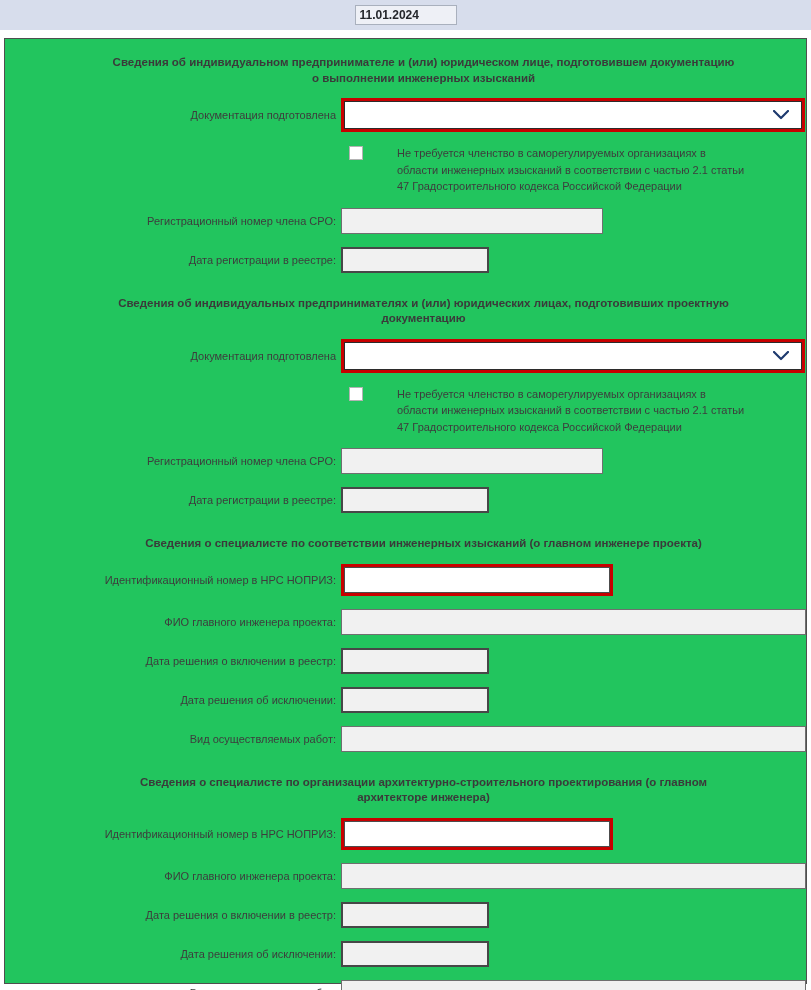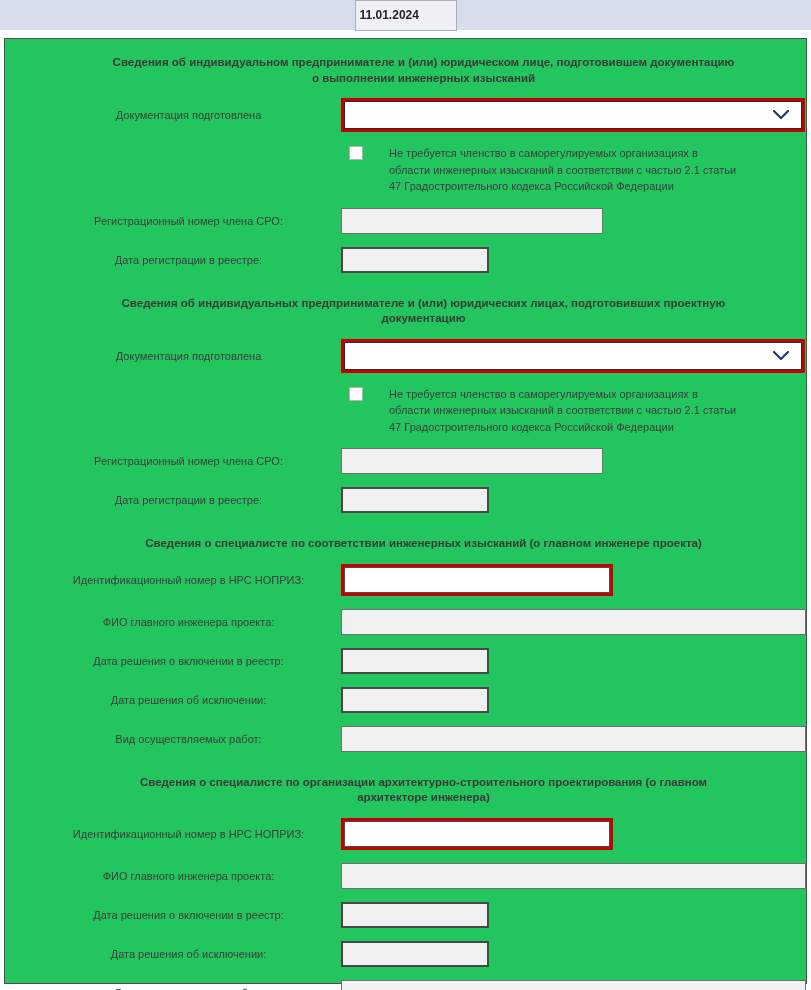--- a/index.html
+++ b/index.html
@@ -3,34 +3,34 @@
 <meta charset="utf-8">
 <style>
   * { box-sizing: border-box; margin: 0; padding: 0; }
   html,body { width: 811px; height: 990px; overflow: hidden; background: #ffffff;
     font-family: "Liberation Sans", sans-serif; color: #3d3d3d; }
 
   
   .topbar { height: 30px; background: #d7ddec; display: flex; align-items: center;
     justify-content: center; gap: 6px; }
   .topbar-label { font-size: 12px; font-weight: bold; color: #33363c; }
-  .topbar-input { width: 102px; height: 31px; background: #eef0f6; border: 1px solid #a9b0bd;
+  .topbar-input { width: 102px; height: 20px; background: #eef0f6; border: 1px solid #a9b0bd;
     font-family: "Liberation Sans", sans-serif; font-size: 12px; font-weight: bold;
     color: #24262b; padding: 0 4px; }
 
   
   .panel { margin: 8px 4px 4px 4px; height: 946px; background: #22c55e;
     border: 1px solid #4f4f4f; display: flex; flex-direction: column; padding-top: 14px; padding-left: 36px; }
 
   .sec-title { text-align: center; font-weight: bold; font-size: 11.5px; color: #3a3a3a;
     line-height: 1.35; max-width: 628px; margin: 10px auto 12px auto; }
   .sec-title.first { margin-top: 2px; }
 
   .row { display: flex; align-items: center; margin-bottom: 13px; }
-  .lbl { width: 300px; flex-shrink: 0; text-align: center; padding-right: 5px;
+  .lbl { width: 300px; flex-shrink: 0; text-align: right; padding-right: 5px;
     font-size: 11px; color: #3d3d3d; }
 
   
   .red-wrap { border: 3px solid #c80000; }
   .dd-wrap { flex: 1; margin-right: 1px; }
   .select-box { height: 28px; background: #ffffff; border: 1px solid #2b2b2b;
     display: flex; align-items: center; justify-content: flex-end; padding-right: 12px;
     cursor: pointer; }
   .chevron svg { display: block; }
 
@@ -41,21 +41,21 @@
   .inp { background: #f1f1f1; height: 26px; font-family: "Liberation Sans", sans-serif;
     font-size: 11px; padding: 0 5px; color: #2b2b2b; }
   .inp-med  { width: 262px; border: 1px solid #6f6f6f; }
   .inp-wide { width: 480px; border: 1px solid #6f6f6f; }
   .inp-date { width: 148px; border: 2px solid #474747; }
 
   
   .chk-row { display: flex; align-items: flex-start; margin-left: 308px; margin-bottom: 13px; }
   .chk { width: 14px; height: 14px; background: #ffffff; border: 1px solid #b3b3b3;
     flex-shrink: 0; margin-top: 1px; cursor: pointer; }
-  .chk-text { margin-left: 26px; width: 348px; font-size: 11px; line-height: 1.5;
+  .chk-text { margin-left: 34px; width: 348px; font-size: 11px; line-height: 1.5;
     color: #3d3d3d; }
 </style>
 </head>
 <body>
 
 <div class="topbar">
   <input class="topbar-input" type="text" value="11.01.2024" style="">
 </div>
 
 <div class="panel">
@@ -83,21 +83,21 @@
   <div class="row">
     <div class="lbl">Регистрационный номер члена СРО:</div>
     <input class="inp inp-med" type="text" value="" style="">
   </div>
 
   <div class="row">
     <div class="lbl">Дата регистрации в реестре:</div>
     <input class="inp inp-date" type="text" value="" style="">
   </div>
 
-  <div class="sec-title">Сведения об индивидуальных предпринимателе и (или) юридических лицах, подготовивших проектную документацию</div>
+  <div class="sec-title">Сведения об индивидуальных предпринимателях и (или) юридических лицах, подготовивших проектную документацию</div>
 
   <div class="row">
     <div class="lbl">Документация подготовлена</div>
     <div class="red-wrap dd-wrap">
       <div class="select-box">
         <span class="chevron">
           <svg width="16" height="10" viewBox="0 0 16 10">
               <polyline points="1,1 8,8 15,1" fill="none" stroke="#1e3a6e" stroke-width="2.2" stroke-linecap="round" stroke-linejoin="round"></polyline>
             </svg>
         </span>

